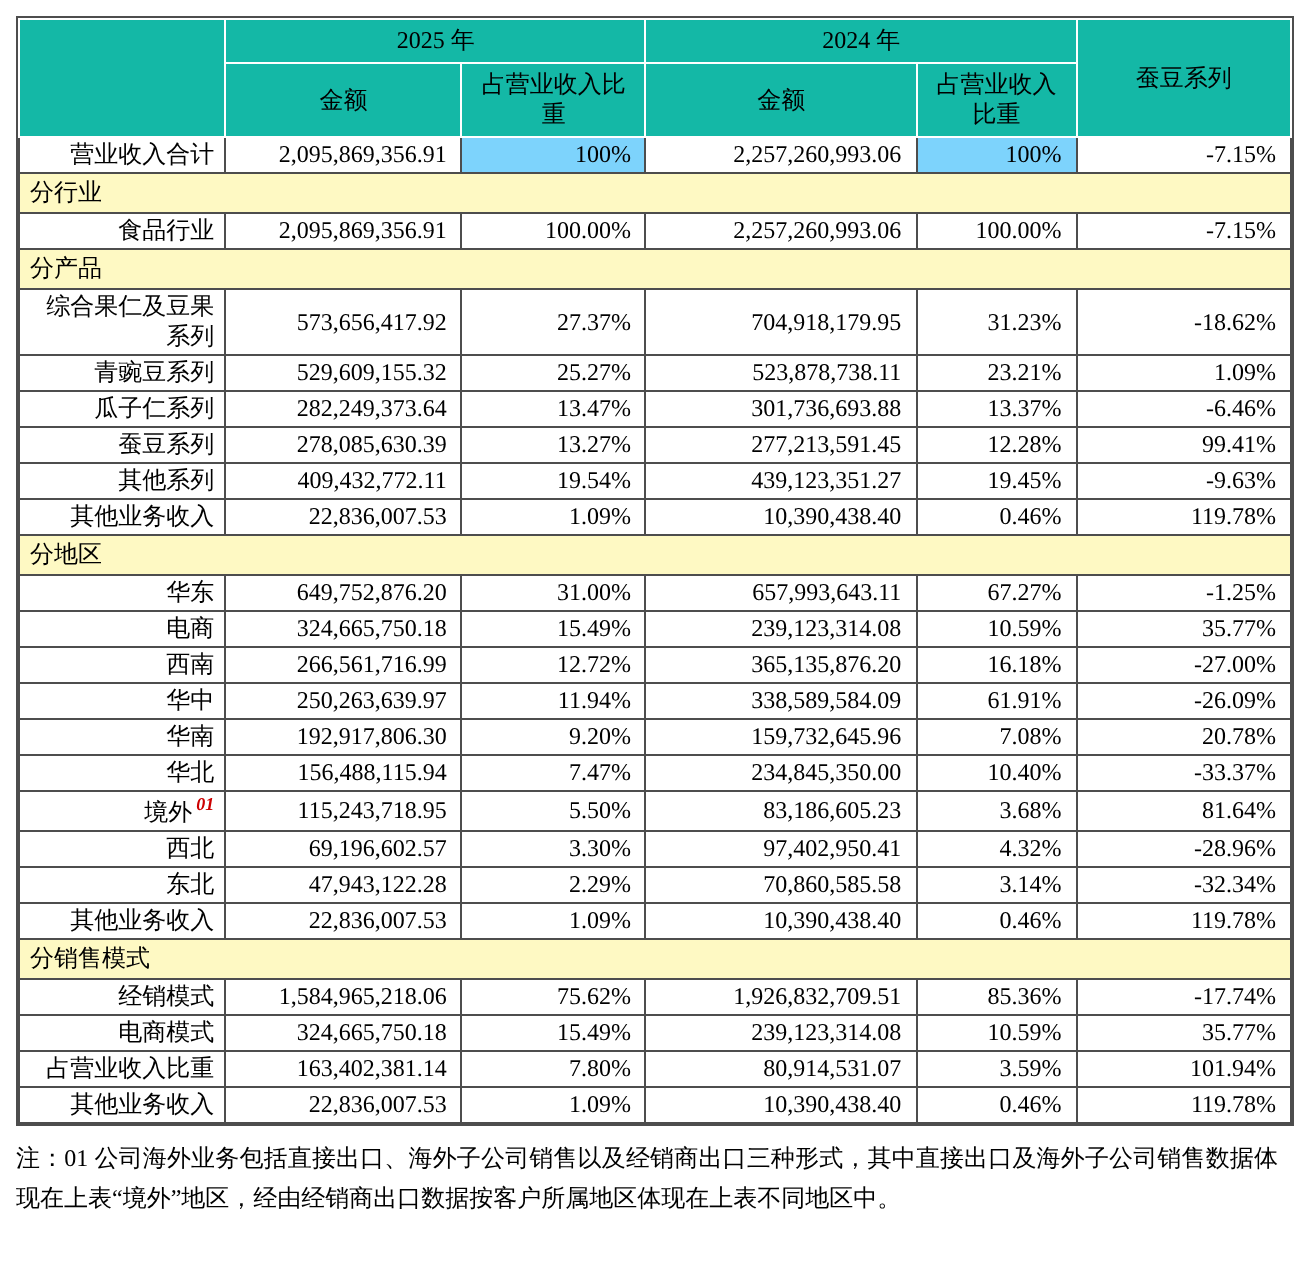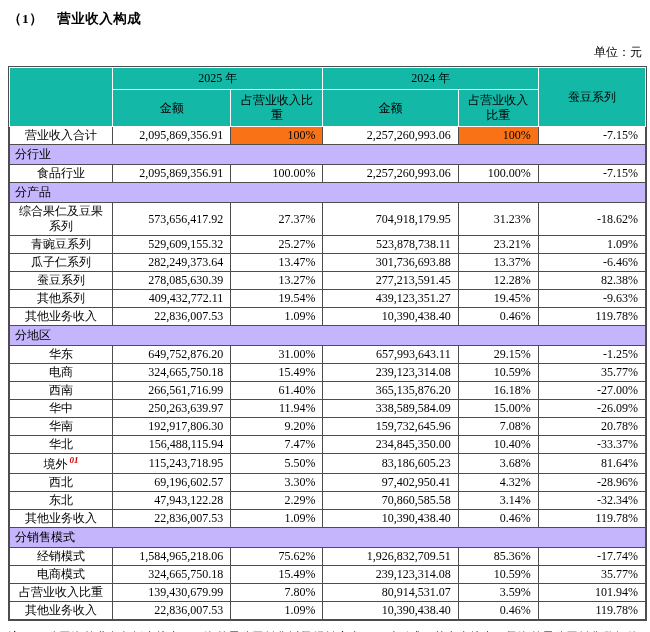--- a/index.html
+++ b/index.html
@@ -11,33 +11,31 @@
   .page { padding:8px 7px 0 8px; }
   .title { font-size:13.5px; font-weight:bold; letter-spacing:0.5px; padding-top:2px; }
   .unit { text-align:right; font-size:12px; margin-top:16px; margin-bottom:5px; padding-right:1px; }
   .table-wrap { border:1px solid #4d4d4d; width:637px; }
   table { border-collapse:collapse; table-layout:fixed; width:100%; }
   td { border:1px solid #4d4d4d; font-size:12px; line-height:1.25; padding:1px 5px; overflow:hidden; word-break:break-all; }
   thead td {
     background:#14b8a6; border:1px solid #ffffff;
     text-align:center; vertical-align:middle; padding:3px 4px;
   }
-  tbody td.lbl { text-align:center; }
+  tbody td.lbl { text-align:right; }
   tbody td.num { text-align:right; padding-right:7px; }
-  tbody td.section { background:#c4b5fd; text-align:left; padding:2px 5px; }
-  tbody td.shade { background:#f97316; }
+  tbody td.section { background:#fef9c3; text-align:left; padding:2px 5px; }
+  tbody td.shade { background:#7dd3fc; }
   sup.fn-ref { color:#cc0000; font-size:9px; margin-left:2px; font-weight:bold;font-style:italic; }
   .footnote { font-size:12px; line-height:1.65; margin-top:7px; padding-right:4px; text-align:justify; }
 </style>
 </head>
 <body>
 
 <div class="page">
-  <div class="title">（1）　营业收入构成</div>
-  <div class="unit">单位：元</div>
 
   <div class="table-wrap">
     <table>
       <colgroup>
         <col style="width:103px">
         <col style="width:118px">
         <col style="width:92px">
         <col style="width:135px">
         <col style="width:80px">
         <col style="width:107px">
@@ -102,21 +100,21 @@
             <td class="num">301,736,693.88</td>
             <td class="num">13.37%</td>
             <td class="num">-6.46%</td>
           </tr>
           <tr>
             <td class="lbl">蚕豆系列</td>
             <td class="num">278,085,630.39</td>
             <td class="num">13.27%</td>
             <td class="num">277,213,591.45</td>
             <td class="num">12.28%</td>
-            <td class="num">82.38%</td>
+            <td class="num">99.41%</td>
           </tr>
           <tr>
             <td class="lbl">其他系列</td>
             <td class="num">409,432,772.11</td>
             <td class="num">19.54%</td>
             <td class="num">439,123,351.27</td>
             <td class="num">19.45%</td>
             <td class="num">-9.63%</td>
           </tr>
           <tr>
@@ -128,45 +126,45 @@
             <td class="num">119.78%</td>
           </tr>
           <tr>
             <td colspan="6" class="section">分地区</td>
           </tr>
           <tr>
             <td class="lbl">华东</td>
             <td class="num">649,752,876.20</td>
             <td class="num">31.00%</td>
             <td class="num">657,993,643.11</td>
-            <td class="num">29.15%</td>
+            <td class="num">67.27%</td>
             <td class="num">-1.25%</td>
           </tr>
           <tr>
             <td class="lbl">电商</td>
             <td class="num">324,665,750.18</td>
             <td class="num">15.49%</td>
             <td class="num">239,123,314.08</td>
             <td class="num">10.59%</td>
             <td class="num">35.77%</td>
           </tr>
           <tr>
             <td class="lbl">西南</td>
             <td class="num">266,561,716.99</td>
-            <td class="num">61.40%</td>
+            <td class="num">12.72%</td>
             <td class="num">365,135,876.20</td>
             <td class="num">16.18%</td>
             <td class="num">-27.00%</td>
           </tr>
           <tr>
             <td class="lbl">华中</td>
             <td class="num">250,263,639.97</td>
             <td class="num">11.94%</td>
             <td class="num">338,589,584.09</td>
-            <td class="num">15.00%</td>
+            <td class="num">61.91%</td>
             <td class="num">-26.09%</td>
           </tr>
           <tr>
             <td class="lbl">华南</td>
             <td class="num">192,917,806.30</td>
             <td class="num">9.20%</td>
             <td class="num">159,732,645.96</td>
             <td class="num">7.08%</td>
             <td class="num">20.78%</td>
           </tr>
@@ -224,21 +222,21 @@
           <tr>
             <td class="lbl">电商模式</td>
             <td class="num">324,665,750.18</td>
             <td class="num">15.49%</td>
             <td class="num">239,123,314.08</td>
             <td class="num">10.59%</td>
             <td class="num">35.77%</td>
           </tr>
           <tr>
             <td class="lbl">占营业收入比重</td>
-            <td class="num">139,430,679.99</td>
+            <td class="num">163,402,381.14</td>
             <td class="num">7.80%</td>
             <td class="num">80,914,531.07</td>
             <td class="num">3.59%</td>
             <td class="num">101.94%</td>
           </tr>
           <tr>
             <td class="lbl">其他业务收入</td>
             <td class="num">22,836,007.53</td>
             <td class="num">1.09%</td>
             <td class="num">10,390,438.40</td>

